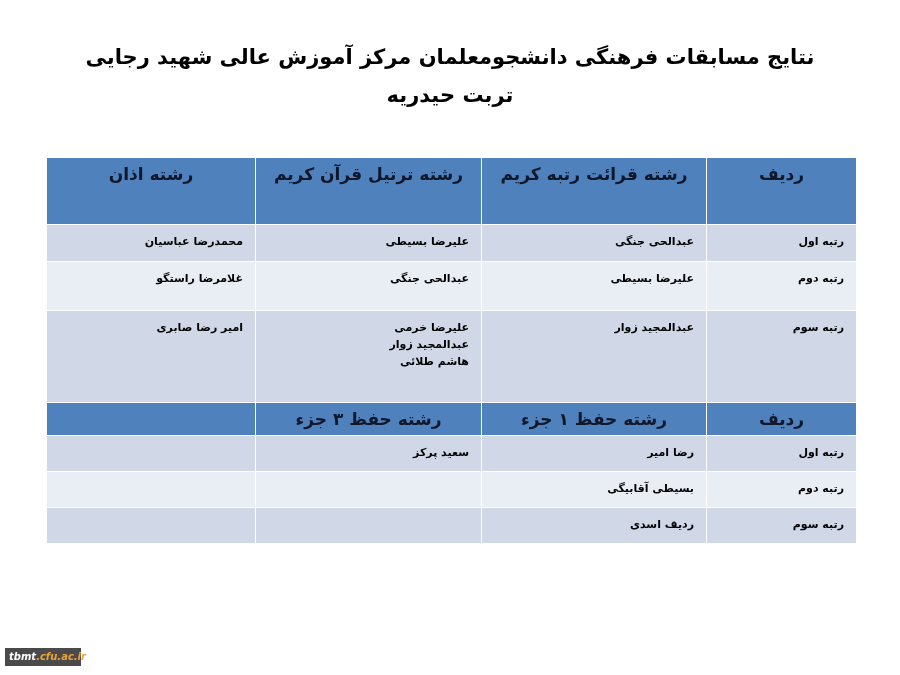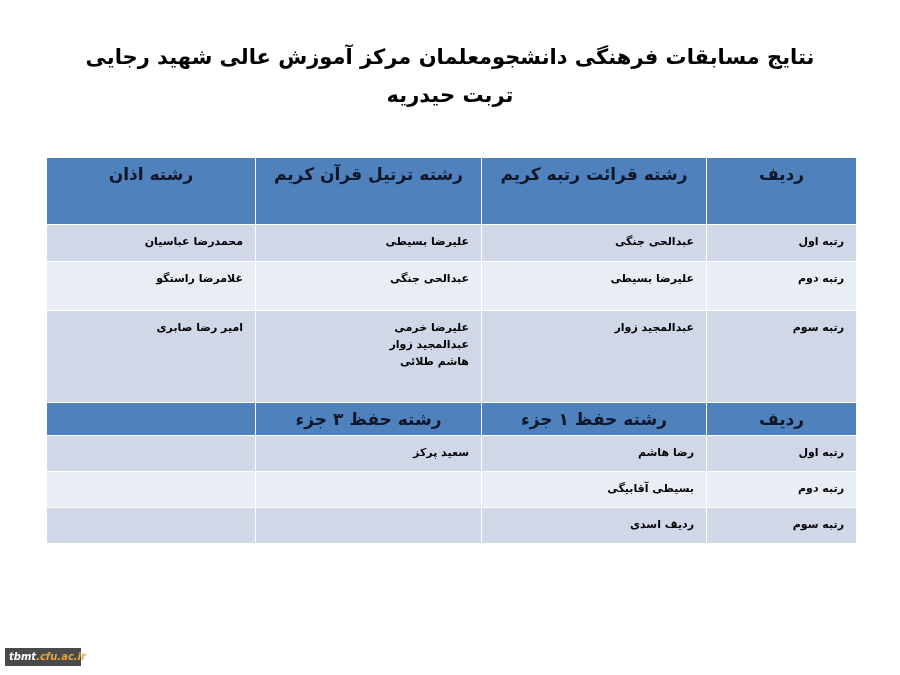--- a/index.html
+++ b/index.html
@@ -158,21 +158,21 @@
       <tr>
         <th>ردیف</th>
         <th>رشته حفظ ۱ جزء</th>
         <th>رشته حفظ ۳ جزء</th>
         <th></th>
       </tr>
     </thead>
     <tbody>
       <tr class="odd">
         <td>رتبه اول</td>
-        <td>رضا هاشم</td>
+        <td>رضا امیر</td>
         <td>سعید پرکز</td>
         <td></td>
       </tr>
       <tr class="even">
         <td>رتبه دوم</td>
         <td>بسیطی آقابیگی</td>
         <td></td>
         <td></td>
       </tr>
       <tr class="odd">

